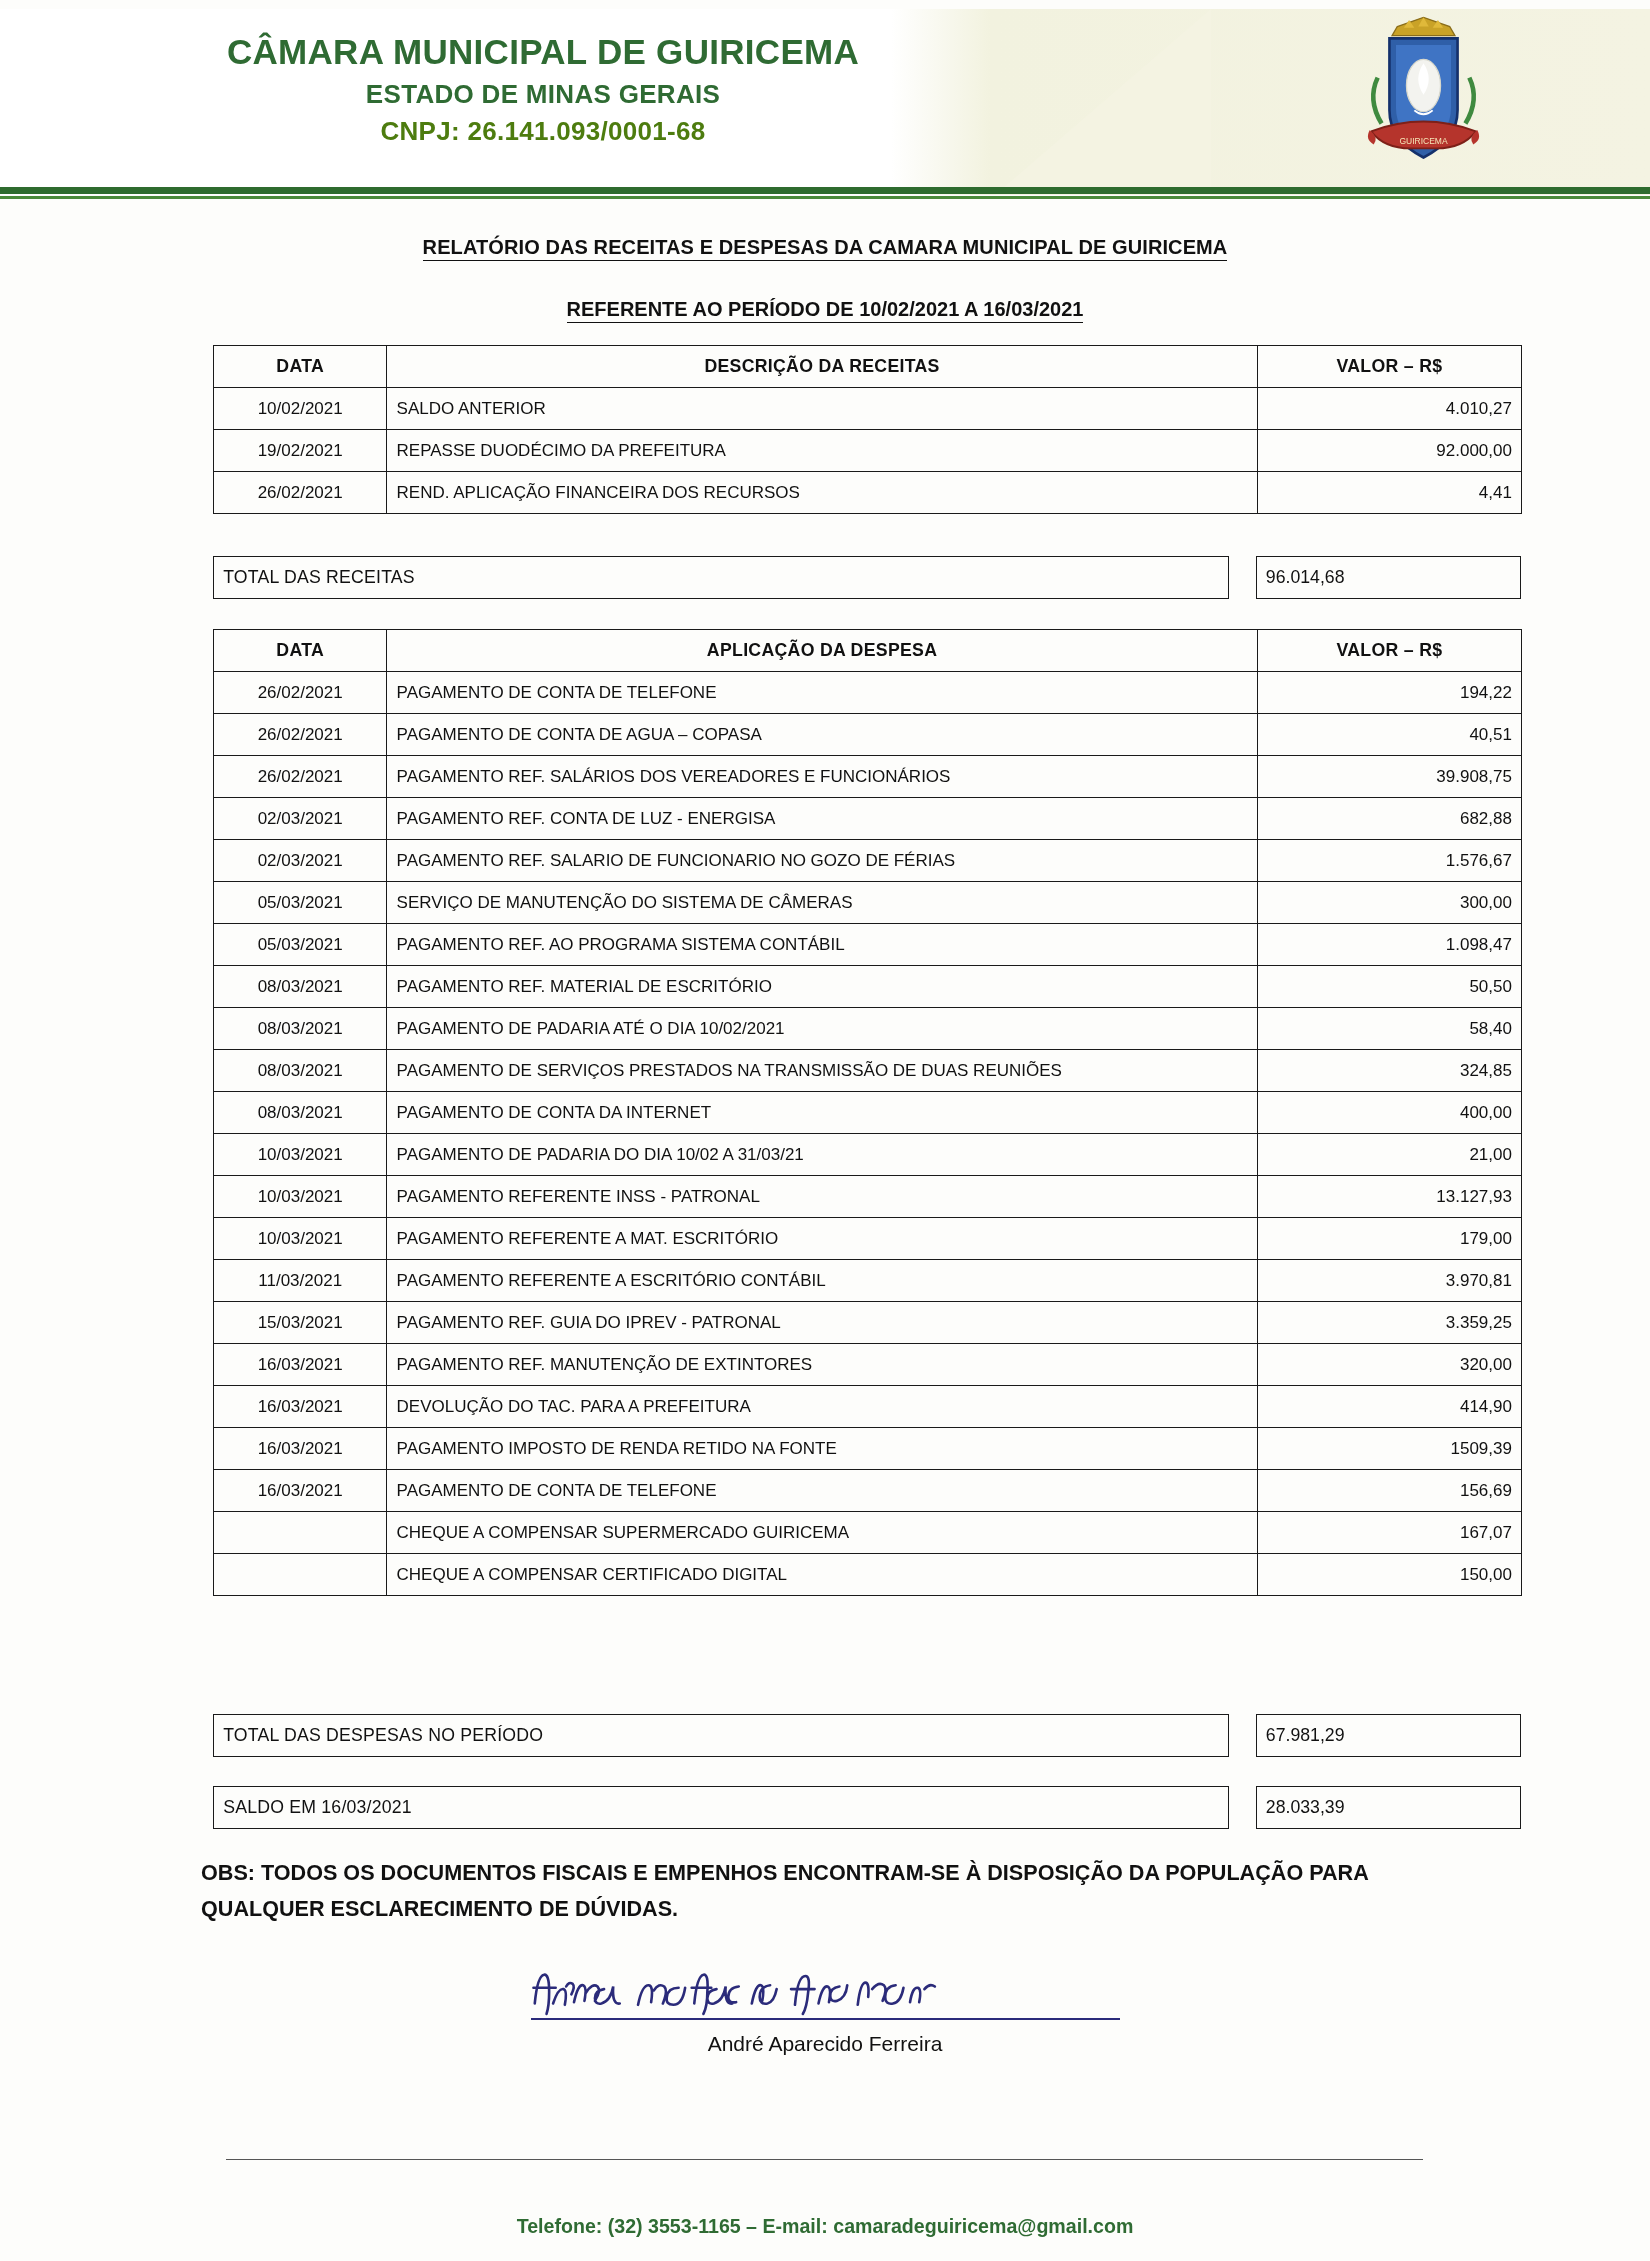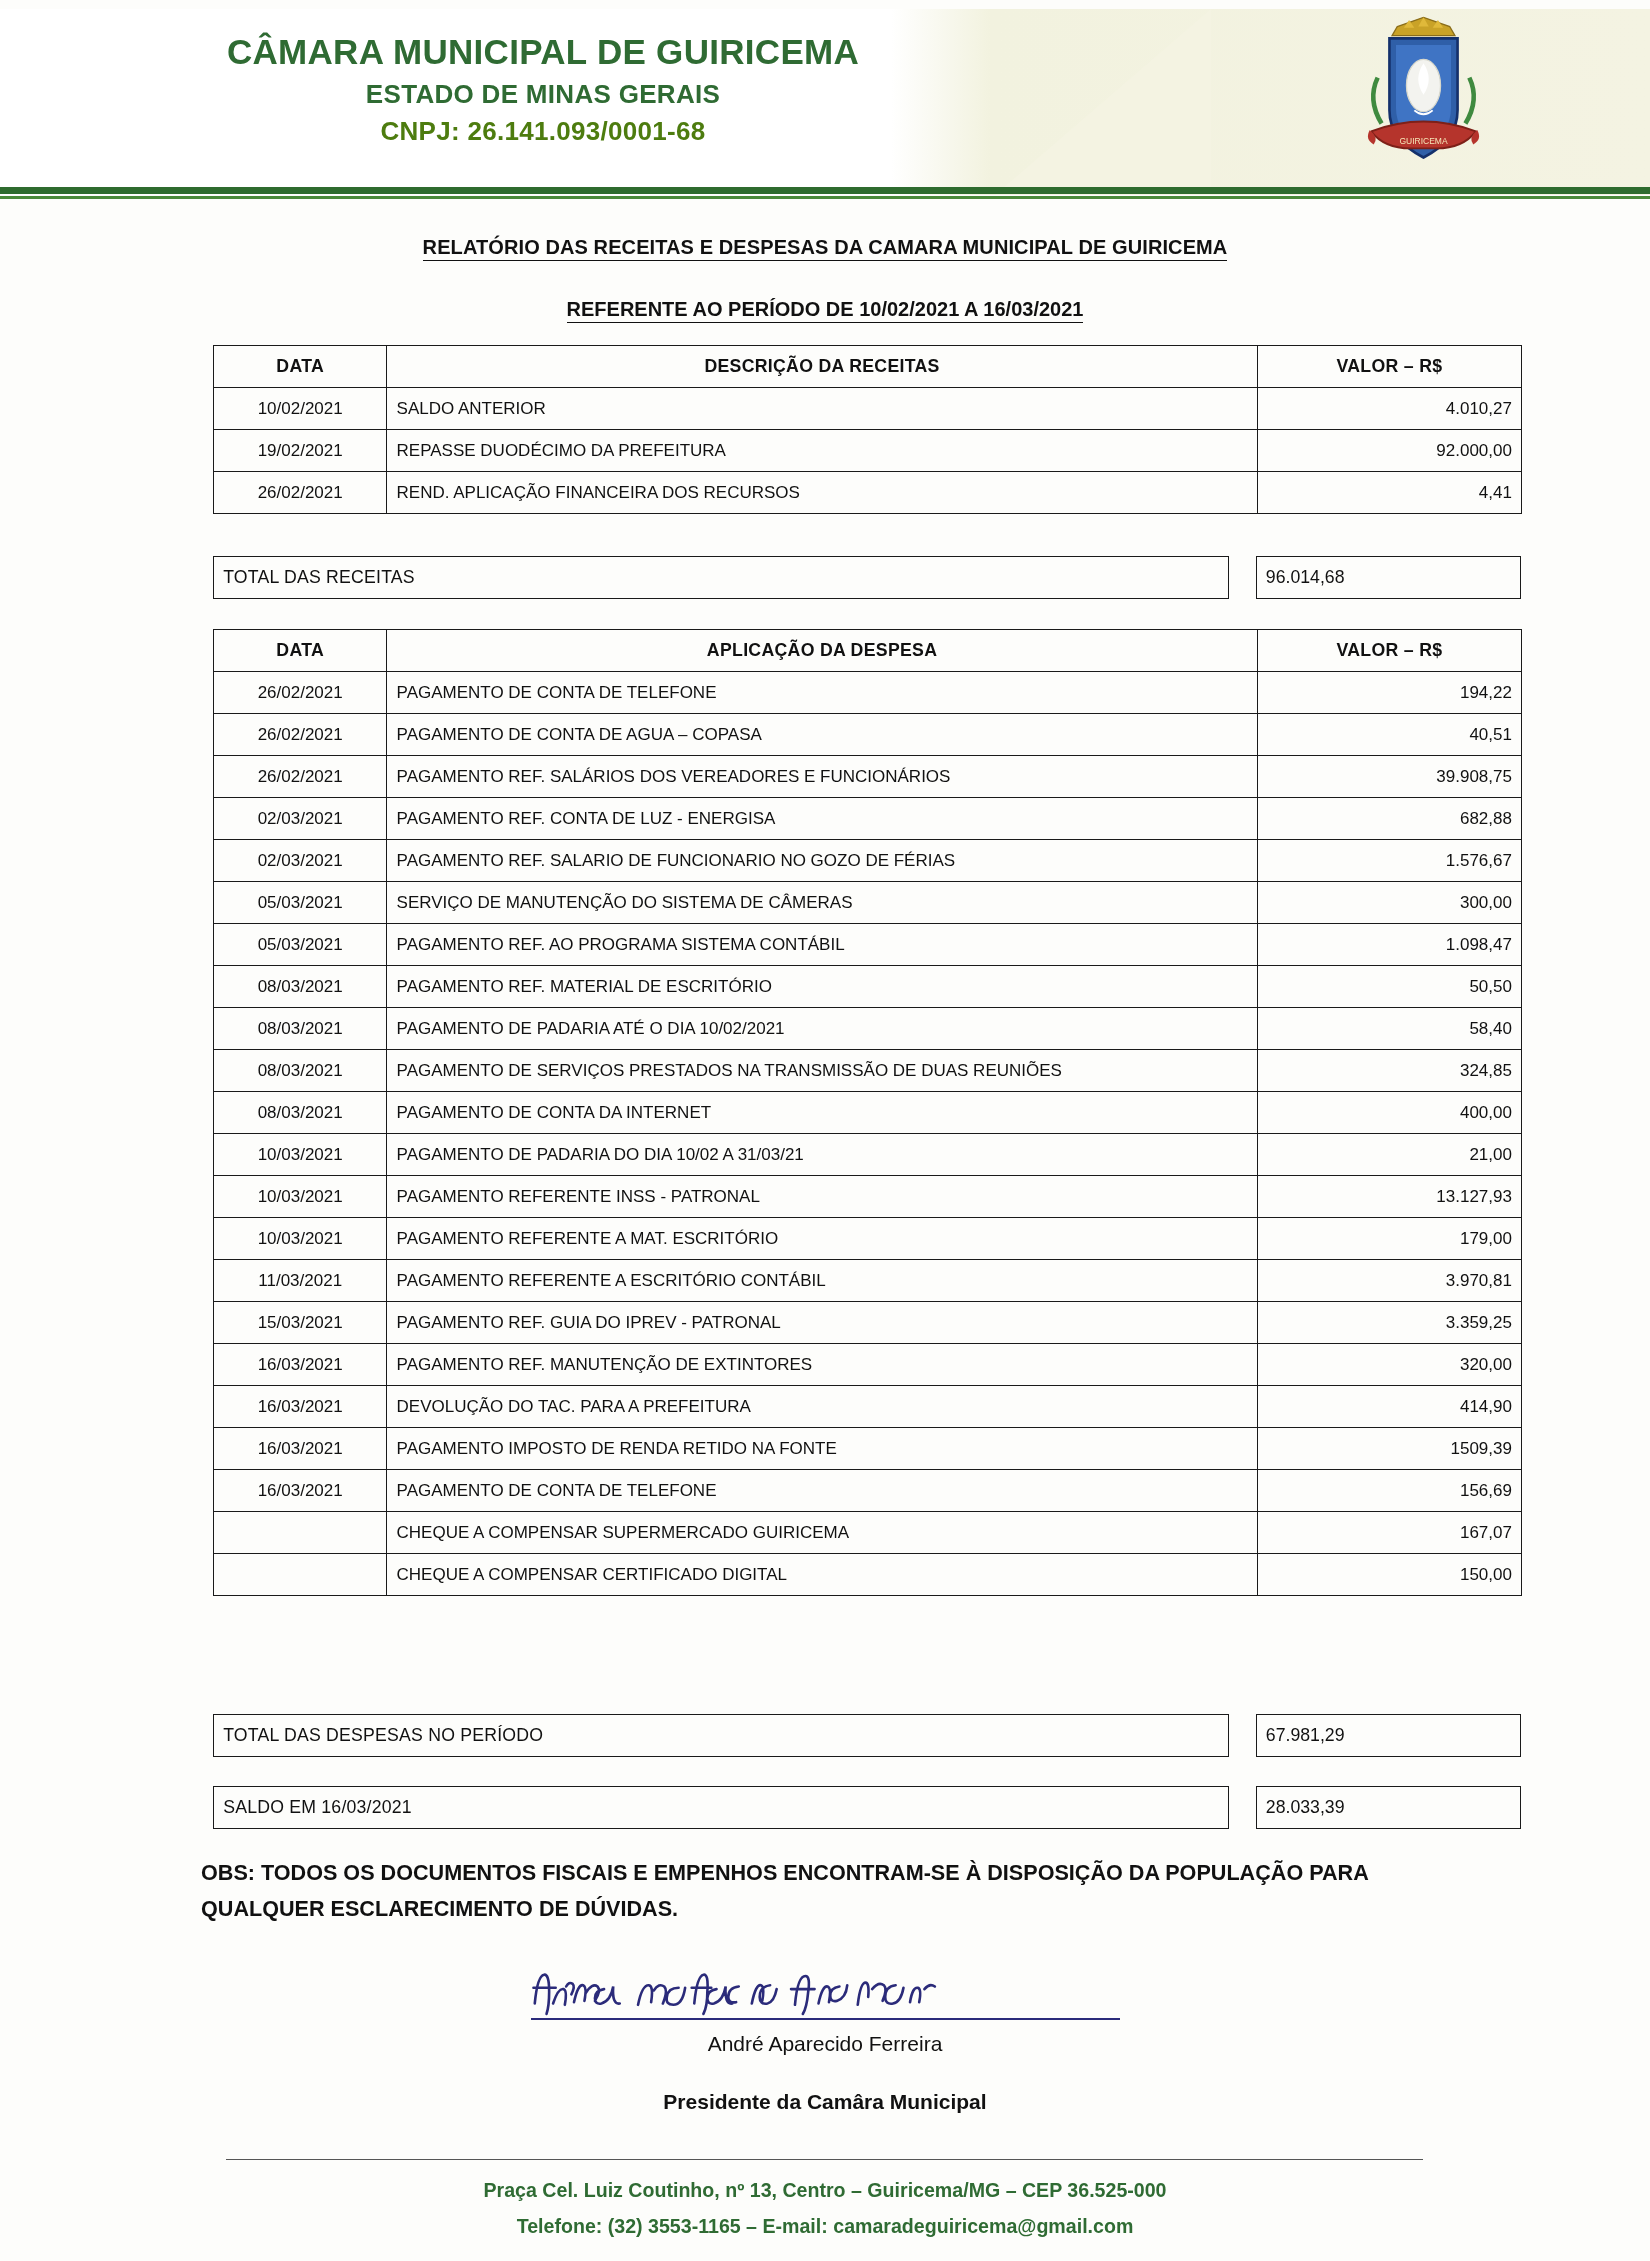--- a/index.html
+++ b/index.html
@@ -460,20 +460,18 @@
     <svg width="608" height="79" viewBox="0 0 930 120">
       <g fill="none" stroke="#2b2b7a" stroke-width="4" stroke-linecap="round">
         <path d="M18 86 q4 -42 14 -44 q8 -2 8 26 q0 22 -4 34 M16 62 h34 M46 86 q8 -24 16 -22 q6 2 2 24 M66 60 q4 -8 10 -4 q4 4 -2 16 M78 84 q6 -28 14 -26 q6 2 2 24 M96 70 q10 -16 18 -10 q6 6 -4 22 M124 64 q-14 2 -14 14 q0 10 10 8 q14 -4 18 -26 q-2 28 10 26"></path>
         <path d="M176 88 q6 -30 16 -30 q8 0 4 26 M200 66 q8 -12 16 -6 q6 6 -2 26 M238 62 q-16 0 -18 14 q-2 12 10 12 q14 0 18 -26 M262 86 q4 -42 14 -44 q8 -2 6 26 q0 22 -6 34 M258 62 h30 M296 64 q-14 2 -14 14 q0 10 10 8 q14 -4 18 -26 q-2 28 10 26 M330 60 q-16 2 -16 16 q0 10 12 8 M350 86 q6 -30 14 -28 q6 2 2 24 M378 58 q-16 2 -16 18 q0 12 12 10 q10 -2 14 -22"></path>
         <path d="M416 88 q4 -44 16 -44 q8 0 4 26 q-2 22 -8 32 M410 64 h36 M452 86 q6 -28 14 -26 q6 2 2 24 M484 60 q-14 2 -14 14 q0 10 10 8 q14 -4 16 -24 M512 88 q4 -34 12 -34 q6 0 4 22 M534 64 q10 -12 18 -6 q6 6 -2 24 M570 58 q-16 2 -16 18 q0 12 12 10 q12 -2 16 -24 M592 84 q4 -24 12 -22 q6 2 2 22 M614 64 q8 -10 16 -4"></path>
       </g>
     </svg>
   </div>
   <div class="sig-line"></div>
   <div class="sig-name">André Aparecido Ferreira</div>
-  <div class="sig-role">Presidente da Camâra Municipal</div>
 
   <div class="footer-rule"></div>
-  <div class="footer-line footer-line1">Praça Cel. Luiz Coutinho, nº 13, Centro – Guiricema/MG – CEP 36.525-000</div>
   <div class="footer-line footer-line2">Telefone: (32) 3553-1165 – E-mail: camaradeguiricema@gmail.com</div>
 
 </div>
 
 
 </body></html>

